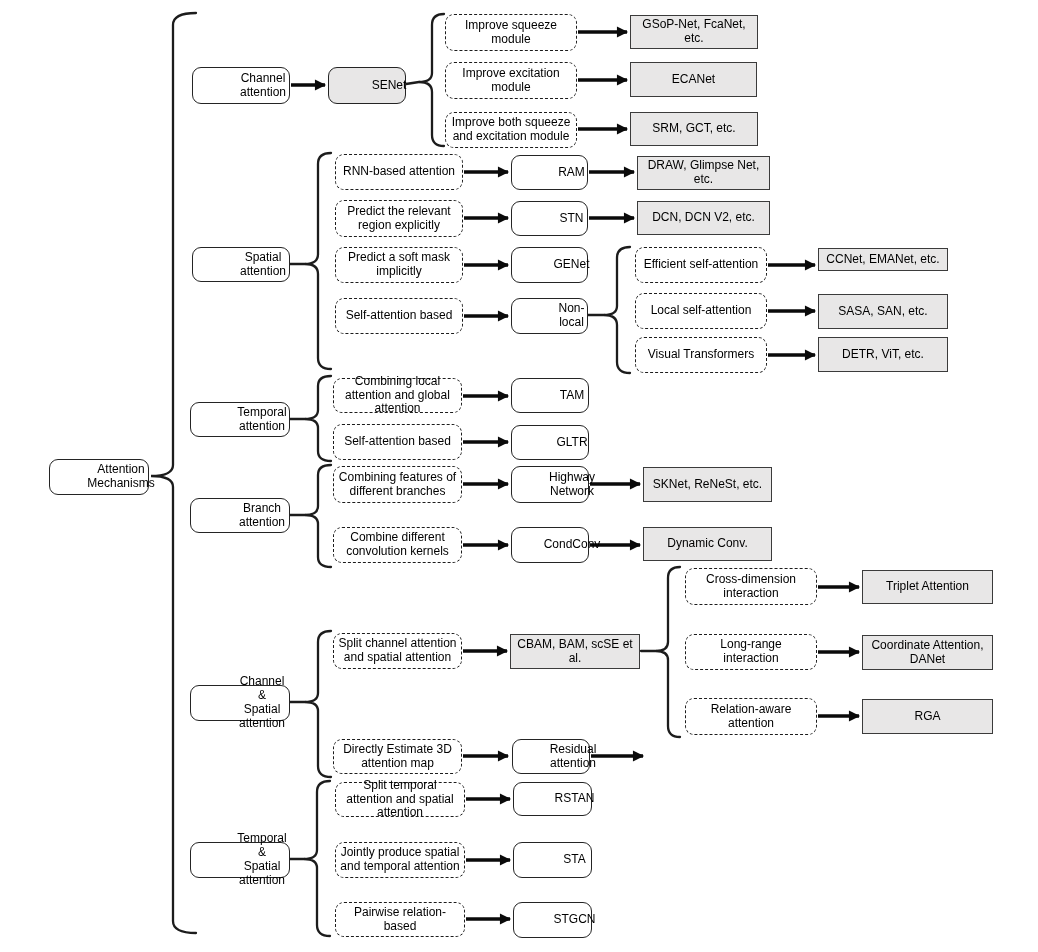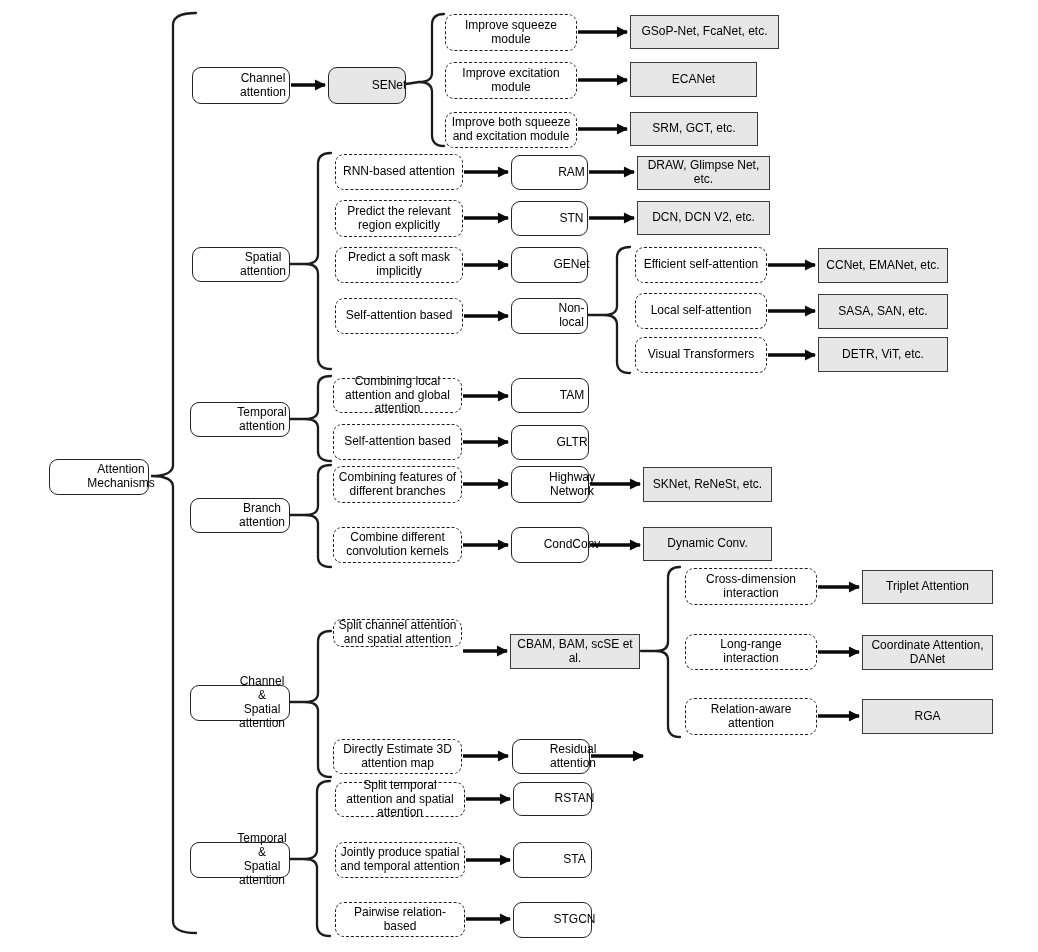--- a/index.html
+++ b/index.html
@@ -116,61 +116,61 @@
   <div class="node cat" style="left:190px;top:842px;width:100px;height:36px">Temporal &amp;
 Spatial attention</div>
 
   <div class="node mid grayfill" style="left:328px;top:67px;width:78px;height:37px">SENet</div>
   <div class="node dashed" style="left:445px;top:14px;width:132px;height:37px">Improve squeeze
 module</div>
   <div class="node dashed" style="left:445px;top:62px;width:132px;height:37px">Improve excitation
 module</div>
   <div class="node dashed" style="left:445px;top:112px;width:132px;height:36px">Improve both squeeze
 and excitation module</div>
-  <div class="node leaf" style="left:630px;top:15px;width:149px;height:34px">GSoP-Net, FcaNet, etc.</div>
+  <div class="node leaf" style="left:630px;top:15px;width:128px;height:34px">GSoP-Net, FcaNet, etc.</div>
   <div class="node leaf" style="left:630px;top:62px;width:127px;height:35px">ECANet</div>
   <div class="node leaf" style="left:630px;top:112px;width:128px;height:34px">SRM, GCT, etc.</div>
 
   <div class="node dashed" style="left:335px;top:154px;width:128px;height:36px">RNN-based attention</div>
   <div class="node dashed" style="left:335px;top:200px;width:128px;height:37px">Predict the relevant
 region explicitly</div>
   <div class="node dashed" style="left:335px;top:247px;width:128px;height:36px">Predict a soft mask
 implicitly</div>
   <div class="node dashed" style="left:335px;top:298px;width:128px;height:36px">Self-attention based</div>
   <div class="node mid" style="left:511px;top:155px;width:77px;height:35px">RAM</div>
   <div class="node mid" style="left:511px;top:201px;width:77px;height:35px">STN</div>
   <div class="node mid" style="left:511px;top:247px;width:77px;height:36px">GENet</div>
   <div class="node mid" style="left:511px;top:298px;width:77px;height:36px">Non-local</div>
   <div class="node leaf" style="left:637px;top:156px;width:133px;height:34px">DRAW, Glimpse Net, etc.</div>
   <div class="node leaf" style="left:637px;top:201px;width:133px;height:34px">DCN, DCN V2, etc.</div>
   <div class="node dashed" style="left:635px;top:247px;width:132px;height:36px">Efficient self-attention</div>
   <div class="node dashed" style="left:635px;top:293px;width:132px;height:36px">Local self-attention</div>
   <div class="node dashed" style="left:635px;top:337px;width:132px;height:36px">Visual Transformers</div>
-  <div class="node leaf" style="left:818px;top:248px;width:130px;height:35px">CCNet, EMANet, etc.</div>
+  <div class="node leaf" style="left:818px;top:248px;width:130px;height:23px">CCNet, EMANet, etc.</div>
   <div class="node leaf" style="left:818px;top:294px;width:130px;height:35px">SASA, SAN, etc.</div>
   <div class="node leaf" style="left:818px;top:337px;width:130px;height:35px">DETR, ViT, etc.</div>
 
   <div class="node dashed" style="left:333px;top:378px;width:129px;height:35px">Combining local
 attention and global
 attention</div>
   <div class="node dashed" style="left:333px;top:424px;width:129px;height:36px">Self-attention based</div>
   <div class="node mid" style="left:511px;top:378px;width:78px;height:35px">TAM</div>
   <div class="node mid" style="left:511px;top:425px;width:78px;height:35px">GLTR</div>
 
   <div class="node dashed" style="left:333px;top:466px;width:129px;height:37px">Combining features of
 different branches</div>
   <div class="node dashed" style="left:333px;top:527px;width:129px;height:36px">Combine different
 convolution kernels</div>
   <div class="node mid" style="left:511px;top:466px;width:78px;height:37px">Highway
 Network</div>
   <div class="node mid" style="left:511px;top:527px;width:78px;height:36px">CondConv</div>
   <div class="node leaf" style="left:643px;top:467px;width:129px;height:35px">SKNet, ReNeSt, etc.</div>
   <div class="node leaf" style="left:643px;top:527px;width:129px;height:34px">Dynamic Conv.</div>
 
-  <div class="node dashed" style="left:333px;top:619px;width:129px;height:28px">Split channel attention
+  <div class="node dashed" style="left:333px;top:633px;width:129px;height:36px">Split channel attention
 and spatial attention</div>
   <div class="node leaf" style="left:510px;top:634px;width:130px;height:35px">CBAM, BAM, scSE et al.</div>
   <div class="node dashed" style="left:685px;top:568px;width:132px;height:37px">Cross-dimension
 interaction</div>
   <div class="node dashed" style="left:685px;top:634px;width:132px;height:36px">Long-range
 interaction</div>
   <div class="node dashed" style="left:685px;top:698px;width:132px;height:37px">Relation-aware
 attention</div>
   <div class="node leaf" style="left:862px;top:570px;width:131px;height:34px">Triplet Attention</div>
   <div class="node leaf" style="left:862px;top:635px;width:131px;height:35px">Coordinate Attention,

